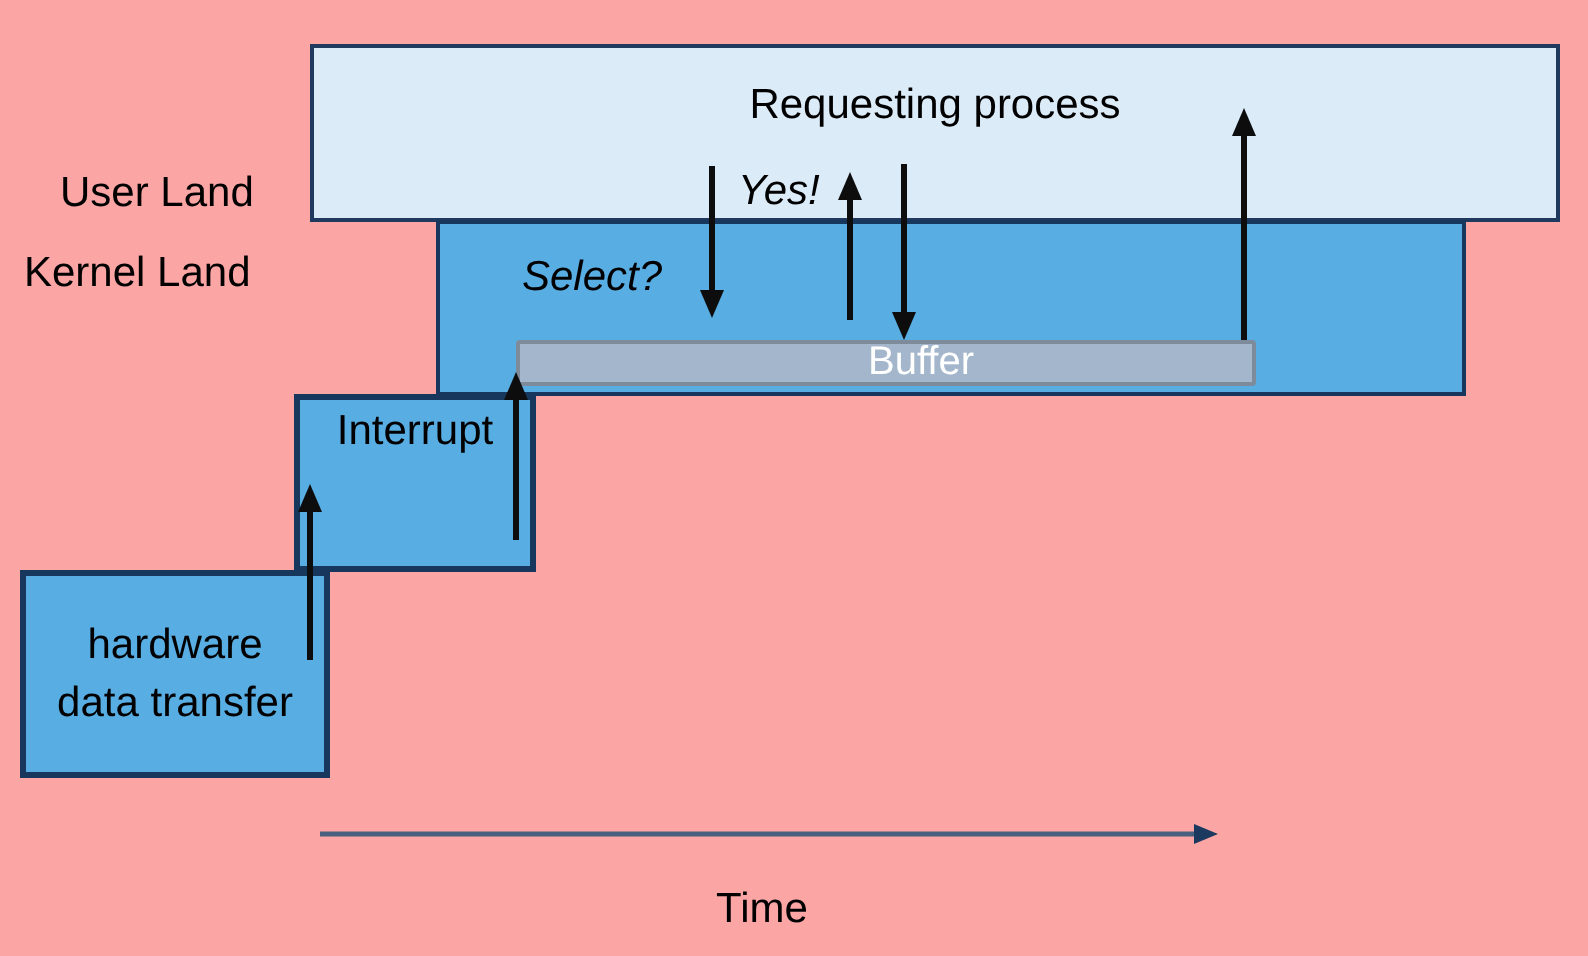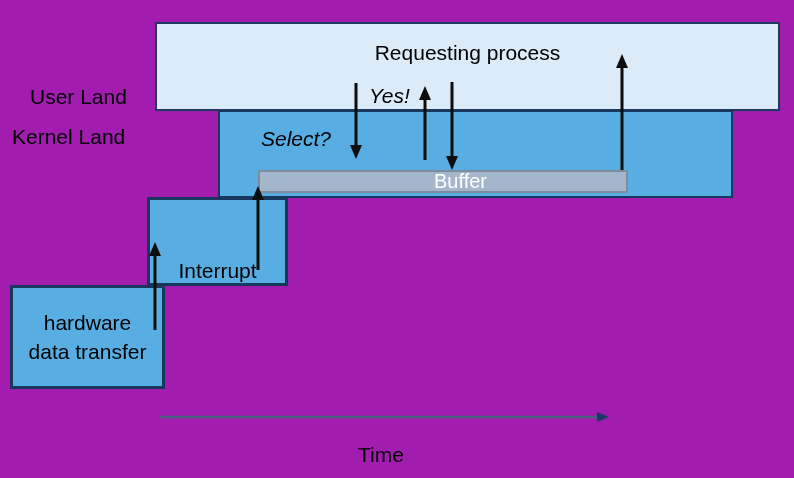--- a/index.html
+++ b/index.html
@@ -1,28 +1,28 @@
 <!DOCTYPE html>
 <html><head>
 <meta charset="utf-8">
 <style>
   html,body{margin:0;padding:0;background:#ffffff;}
   body{width:794px;height:478px;position:relative;overflow:hidden;
        font-family:"Liberation Sans",sans-serif;color:#000;}
-  .canvas{position:absolute;left:0;top:0;width:794px;height:478px;background:#a21caf;}
+  .canvas{position:absolute;left:0;top:0;width:794px;height:478px;background:#fca5a5;}
   .box{position:absolute;box-sizing:border-box;}
   .user-box{left:155px;top:22px;width:625px;height:89px;
             background:#dcebf8;border:2px solid #1f3a5e;}
   .user-box .box-title{width:100%;text-align:center;padding-top:17px;
             font-size:21px;line-height:24px;}
   .kernel-box{left:218px;top:110px;width:515px;height:88px;
             background:#58ade2;border:2px solid #17375d;}
-  .interrupt-box{left:147px;top:197px;width:141px;height:89px;
+  .interrupt-box{left:147px;top:197px;width:121px;height:89px;
             background:#58ade2;border:3px solid #17375d;
-            display:flex;align-items:flex-end;justify-content:center;
+            display:flex;align-items:flex-start;justify-content:center;
             font-size:21px;padding-top:4px;}
   .hardware-box{left:10px;top:285px;width:155px;height:104px;
             background:#58ade2;border:3px solid #17375d;
             display:flex;align-items:center;justify-content:center;}
   .hardware-box .hw-lines{text-align:center;font-size:21px;line-height:29px;}
   .buffer{left:258px;top:170px;width:370px;height:23px;
             background:#a3b6cc;border:2px solid #7e8b9b;border-radius:2px;
             display:flex;align-items:center;justify-content:center;
             color:#ffffff;font-size:20px;padding-left:35px;}
   .lbl{position:absolute;font-size:21px;line-height:24px;white-space:nowrap;}

